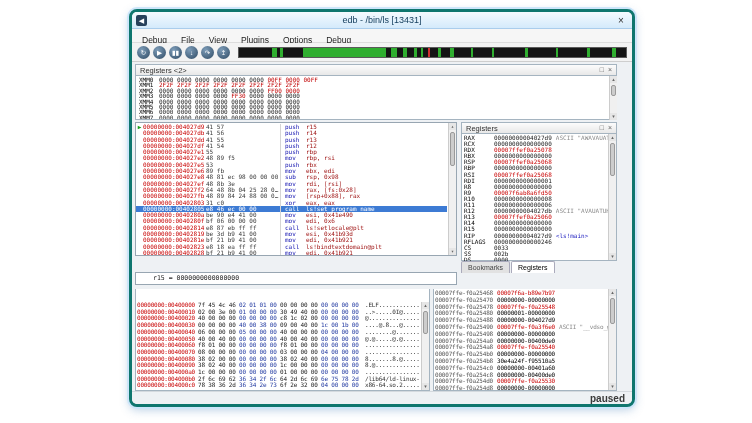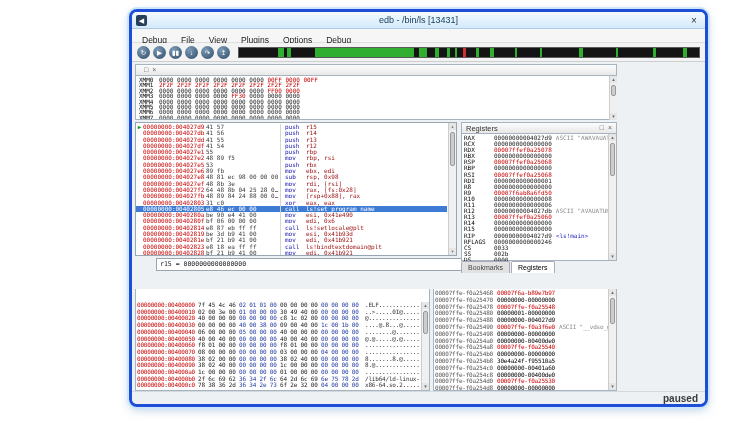--- a/index.html
+++ b/index.html
@@ -1,19 +1,19 @@
 <!DOCTYPE html>
 <html><head>
 <meta charset="utf-8">
 <style>
   * { margin:0; padding:0; box-sizing:border-box; }
   html,body { width:752px; height:423px; background:#ffffff; overflow:hidden;
               font-family:"Liberation Sans", sans-serif; }
-  .window { position:absolute; left:129px; top:9px; width:579px; height:398px;
-            border:3px solid #1d4ed8; border-radius:8px; background:#eef1f4;
+  .window { position:absolute; left:129px; top:9px; width:506px; height:398px;
+            border:3px solid #0f766e; border-radius:8px; background:#eef1f4;
             box-shadow:0 0 0 2px #cde6fa, 0 3px 10px rgba(60,120,180,.35); }
   
   .titlebar { position:absolute; left:0; right:0; top:0; height:17px;
               background:linear-gradient(#f4fafe,#d4eafb); border-bottom:1px solid #aacdec;
               border-radius:5px 5px 0 0; }
   .tb-title { position:absolute; left:0; right:0; top:0; text-align:center;
               font-size:9px; line-height:17px; color:#17405f; }
   .app-icon { position:absolute; left:4px; top:3px; width:11px; height:11px;
               background:#27415c; border-radius:2px; color:#fff; font-size:7px;
               line-height:11px; text-align:center; z-index:2; }
@@ -64,23 +64,23 @@
   #disasm-rows { position:absolute; inset:1px 9px 0 0; overflow:hidden; }
   .drow { display:flex; line-height:6.3px; white-space:nowrap; }
   .mark { width:7px; color:#18a018; flex:0 0 auto; text-align:center; }
   .da { width:63px; color:#c80000; flex:0 0 auto; overflow:hidden; }
   .db { width:74px; color:#3a3a3a; flex:0 0 auto; overflow:hidden; }
   .dm { border-left:1px solid #d5d5d5; padding-left:4px; width:26px; color:#1313b0; flex:0 0 auto; }
   .do { color:#a01616; flex:1; overflow:hidden; }
   .drow.sel { background:#3d7bd4; }
   .drow.sel span { color:#ffffff; }
   
-  .r15line { position:absolute; left:3px; top:246px; width:322px; height:13px;
+  .r15line { position:absolute; left:3px; top:260px; width:322px; height:13px;
              background:#fff; border:1px solid #98a6b2; font-family:"DejaVu Sans Mono",monospace;
-             font-size:6.5px; line-height:11px; padding-left:3px; color:#222;margin-left:21px; }
+             font-size:6.5px; line-height:11px; padding-left:17px; color:#222; }
   
   #reg-rows { position:absolute; inset:13px 9px 0 3px; overflow:hidden;
               font-family:"DejaVu Sans Mono",monospace; font-size:6px; }
   .rrow { line-height:6.1px; white-space:nowrap; }
   .rn { display:inline-block; width:30px; color:#000; }
   .rv { color:#202020; } .rv.red { color:#c80000; }
   .rnote { color:#8a8a8a; margin-left:4px; }
   .rnote.sym { color:#2020c0; }
   
   .tabsrow { position:absolute; left:329px; top:249px; width:156px; height:12px; display:flex; }
@@ -152,20 +152,21 @@
         <div class="seg" style="left: 65.5%; width: 0.4%; background: rgb(47, 174, 47);"></div>
         <div class="seg" style="left: 74%; width: 0.7%; background: rgb(47, 174, 47);"></div>
         <div class="seg" style="left: 82%; width: 0.4%; background: rgb(47, 174, 47);"></div>
         <div class="seg" style="left: 90%; width: 0.6%; background: rgb(47, 174, 47);"></div>
         <div class="seg" style="left: 96.5%; width: 0.8%; background: rgb(47, 174, 47);"></div>
       </div>
   </div>
 
   <div class="dock" style="left:3px; top:52px; width:482px; height:56px;">
     <div class="dockhdr">
+      <span class="t">Registers &lt;2&gt;</span>
       <span class="b">□</span>
       <span class="b">×</span>
     </div>
     <div id="xmm-body">
         <div class="xrow"><span class="xn">XMM0</span><span class="vk">0000 0000 0000 0000 0000 0000 </span><span class="vr">00FF 0000 00FF</span></div>
         <div class="xrow"><span class="xn">XMM1</span><span class="vr">2F2F 2F2F 2F2F 2F2F 2F2F 2F2F 2F2F 2F2F</span></div>
         <div class="xrow"><span class="xn">XMM2</span><span class="vk">0000 0000 0000 0000 0000 0000 </span><span class="vr">FF00 0000</span></div>
         <div class="xrow"><span class="xn">XMM3</span><span class="vk">0000 0000 0000 0000 </span><span class="vr">FF30</span><span class="vk"> 0000 0000 0000</span></div>
         <div class="xrow"><span class="xn">XMM4</span><span class="vk">0000 0000 0000 0000 0000 0000 0000 0000</span></div>
         <div class="xrow"><span class="xn">XMM5</span><span class="vk">0000 0000 0000 0000 0000 0000 0000 0000</span></div>

